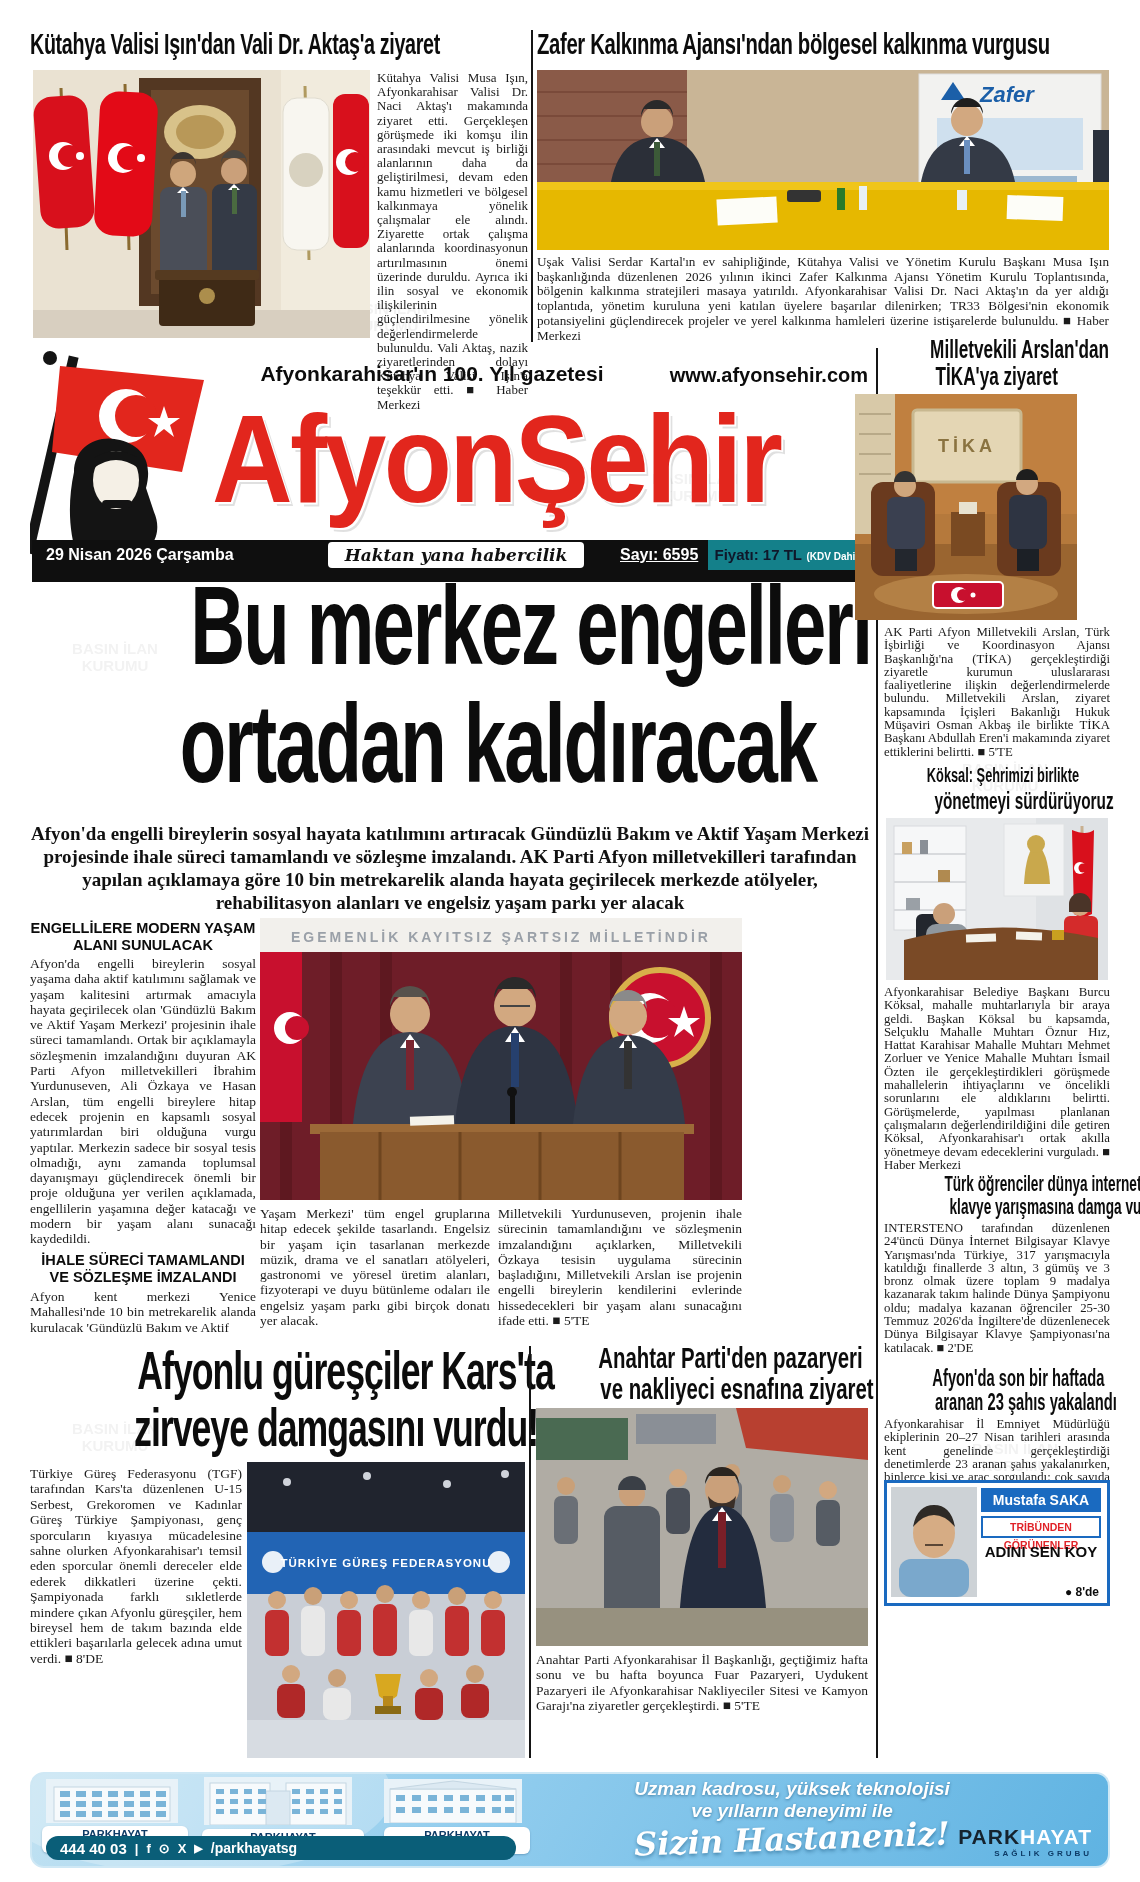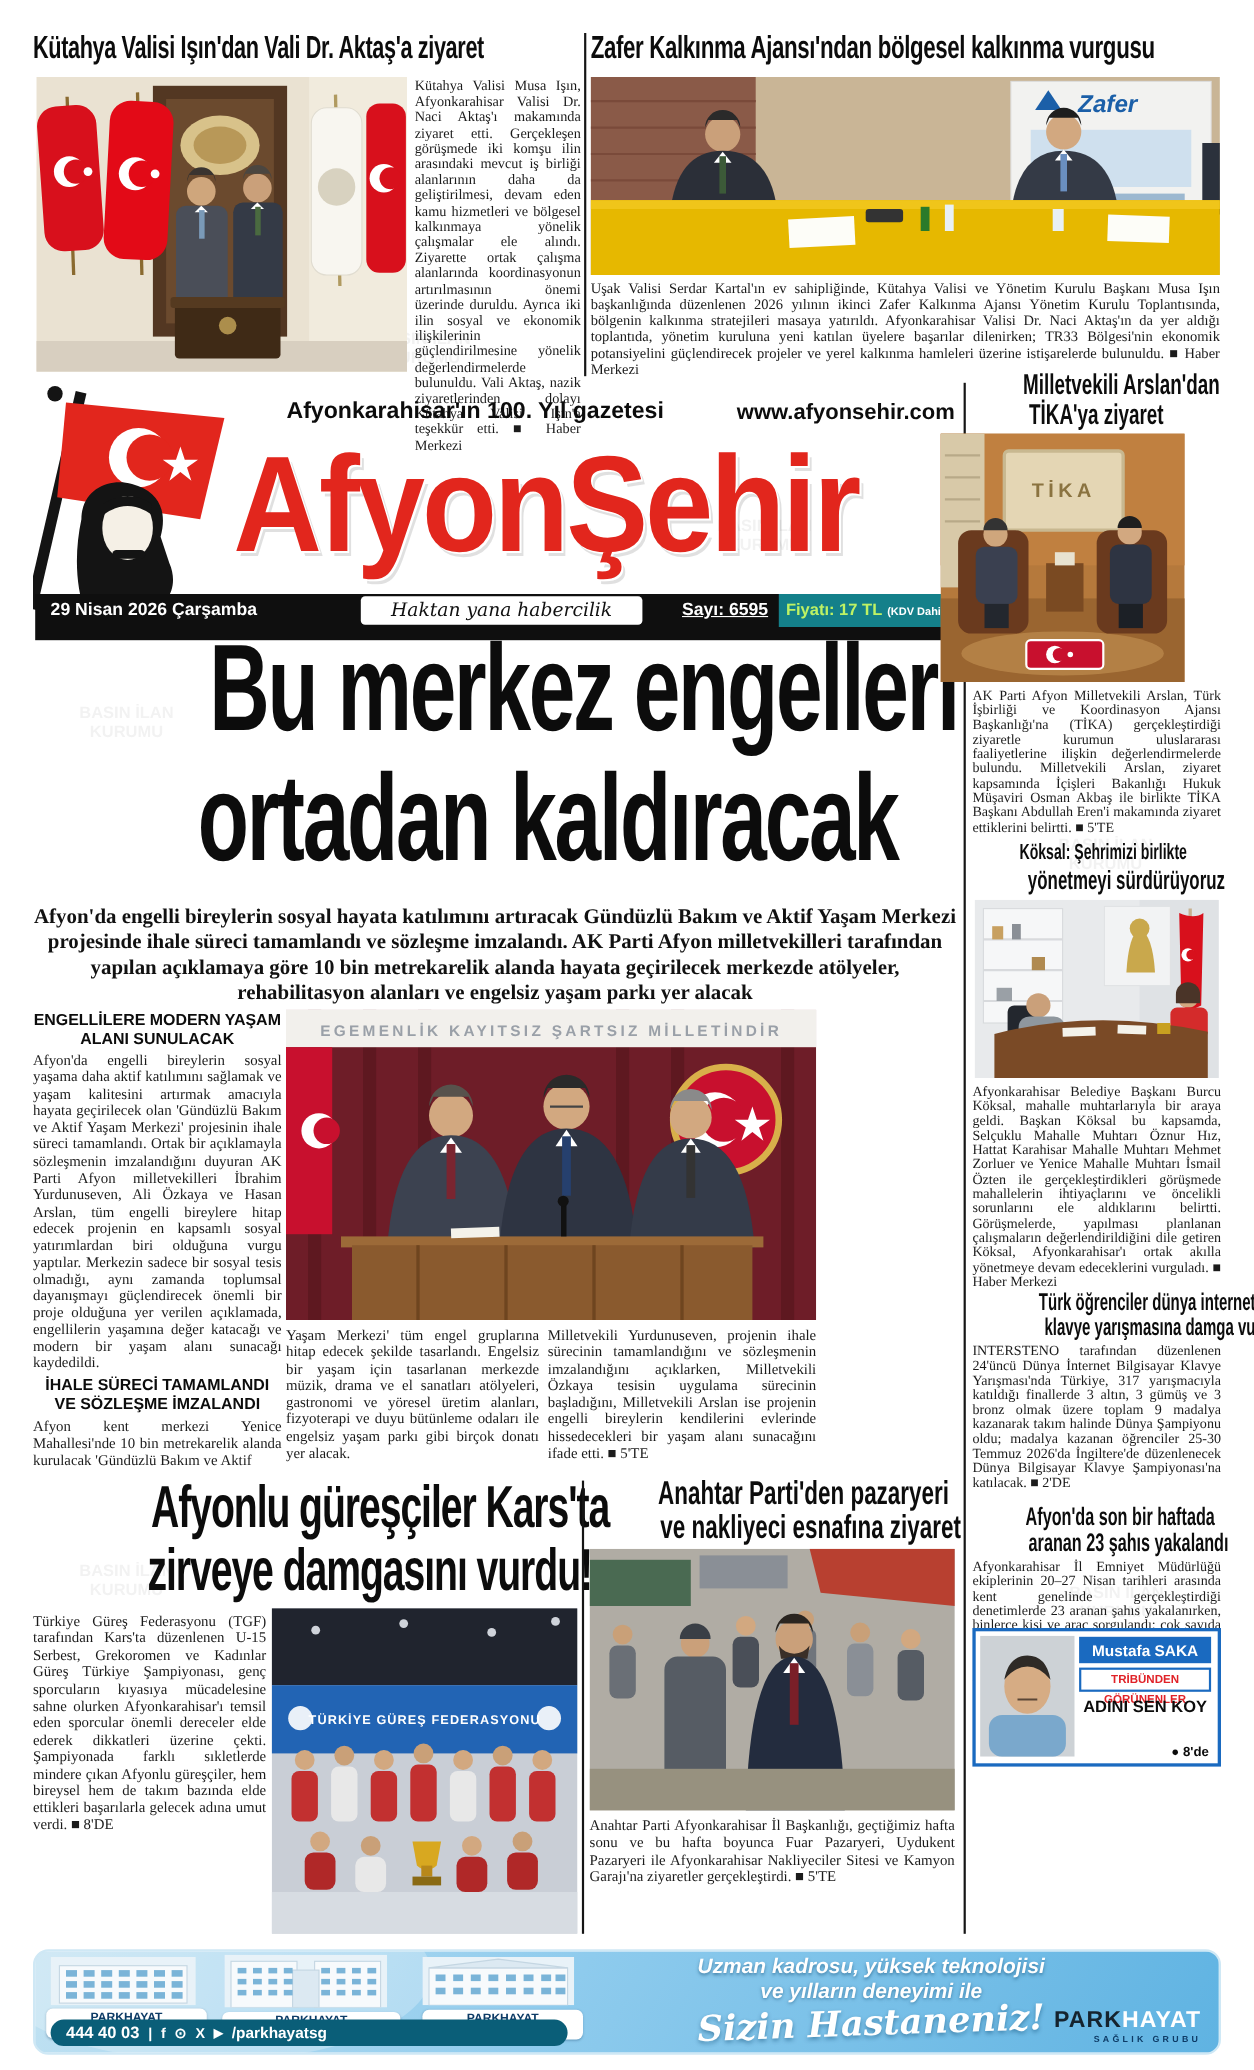--- a/index.html
+++ b/index.html
@@ -178,25 +178,25 @@
   <div class="abs hl" style="left:620px;top:364px;width:248px;font-size:20px;text-align:right;">www.afyonsehir.com</div>
 
   <div class="abs" style="left:212px;top:384px;width:660px;height:150px;">
     <span class="cond" style="transform:scaleX(0.90);letter-spacing:-3px;font-family:'Liberation Sans',sans-serif;
           font-weight:bold;font-size:124px;line-height:150px;color:#e2261d;text-shadow:2px 2px 0 #ffffff,4px 4px 0 rgba(0,0,0,0.12);">AfyonŞehir</span>
   </div>
 
   <div class="abs mast-bar" style="left:32px;top:540px;width:836px;height:42px;">
     <span class="abs" style="left:14px;top:0;line-height:30px;color:#fff;font-weight:bold;font-size:16px;">29 Nisan 2026 Çarşamba</span>
     <span class="abs" style="left:296px;top:2px;width:256px;height:26px;background:#fff;border-radius:4px;
-          text-align:center;line-height:26px;font-family:'DejaVu Serif',serif;font-style:italic;font-weight:normal;
+          text-align:center;line-height:26px;font-family:'DejaVu Serif',serif;font-style:italic;font-weight:bold;
           font-size:17px;color:#111;">Haktan yana habercilik</span>
     <span class="abs" style="left:588px;top:0;line-height:30px;color:#fff;font-weight:bold;font-size:16px;text-decoration:underline;">Sayı: 6595</span>
     <span class="abs" style="right:0;top:0;width:160px;height:30px;background:#14808a;text-align:center;line-height:30px;">
-      <span style="color:#bef264;font-weight:bold;font-size:15px;font-family:'Liberation Sans',sans-serif;">Fiyatı: 17 TL</span>
+      <span style="color:#0f172a;font-weight:bold;font-size:15px;font-family:'Liberation Sans',sans-serif;">Fiyatı: 17 TL</span>
       <span style="color:#fff;font-weight:bold;font-size:10px;font-family:'Liberation Sans',sans-serif;">(KDV Dahil)</span>
     </span>
   </div>
 
   <div class="abs hl ctr" style="left:30px;top:568px;width:840px;font-size:112px;line-height:116px;">
     <span class="cond c" style="transform:scaleX(0.68);letter-spacing:-3px;">Bu merkez engelleri</span>
   </div>
   <div class="abs hl ctr" style="left:30px;top:686px;width:840px;font-size:112px;line-height:116px;">
     <span class="cond c" style="transform:scaleX(0.68);letter-spacing:-3px;">ortadan kaldıracak</span>
   </div>

